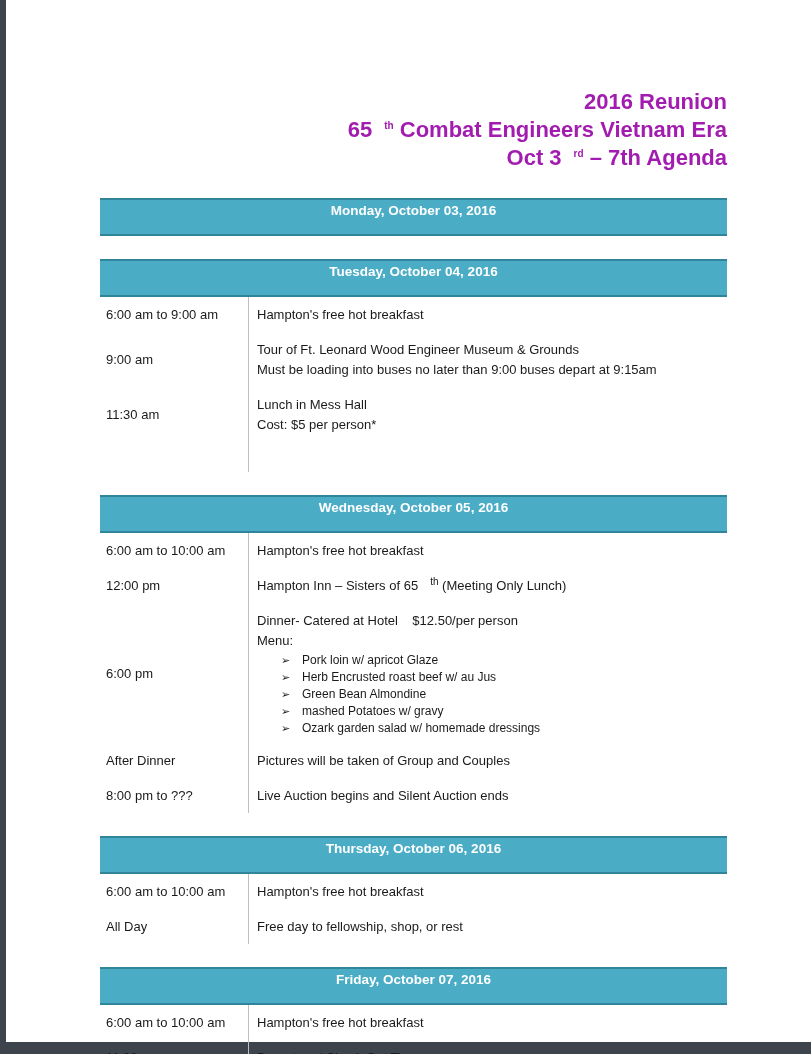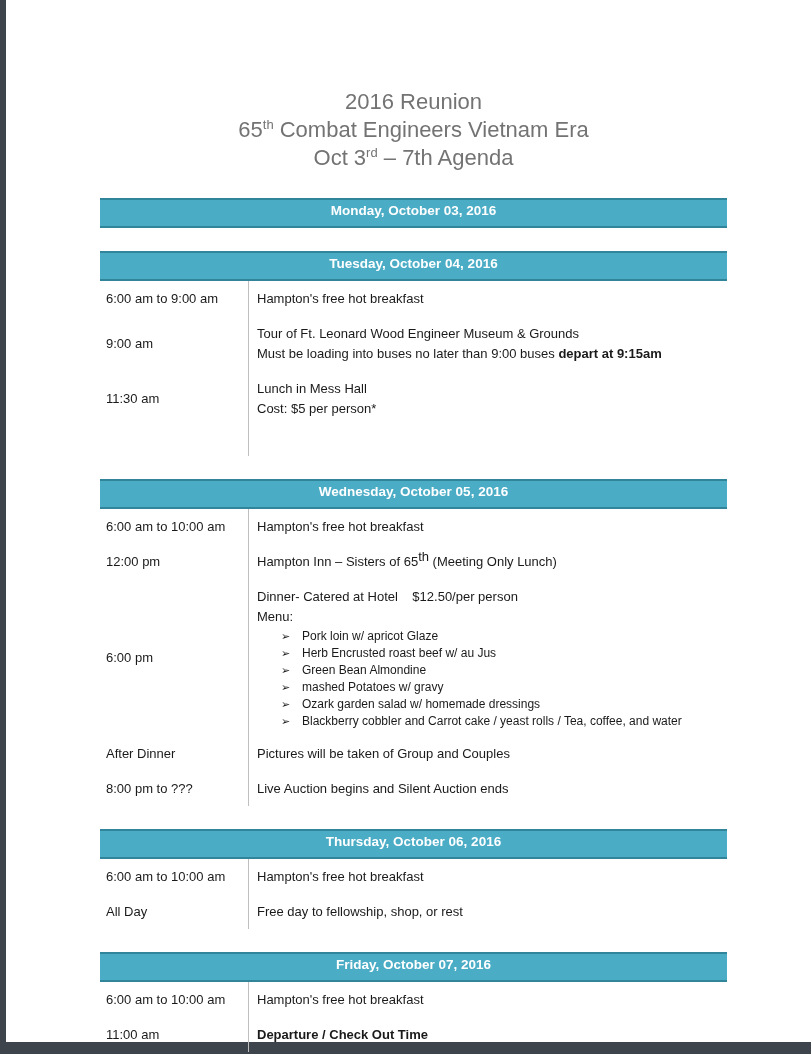--- a/index.html
+++ b/index.html
@@ -19,38 +19,38 @@
     position: absolute; left: 0; bottom: 0; width: 100%; height: 12px;
     background: var(--frame, #3E444C);
   }
   .content {
     position: absolute;
     left: 100px; top: 0;
     width: 627px;
     padding-top: 88px;
   }
   .doc-title {
-    text-align: center;
-    font-weight: normal;
+    text-align: right;
+    font-weight: bold;
     font-size: 22px;
     line-height: 28px;
-    color: #737373;
+    color: #a21caf;
     margin-bottom: 26px;
   }
   .doc-title .sup { font-size: 13px; vertical-align: super; line-height: 0; }
   .day-section { margin-bottom: 23px; }
   .day-header {
     background: var(--accent, #4BACC6);
     border-top: 2px solid var(--accent-border, #31859B);
     border-bottom: 2px solid var(--accent-border, #31859B);
     color: #ffffff;
     font-weight: bold;
     font-size: 13.5px;
     text-align: center;
-    padding: 3px 0 8px 0;
+    padding: 3px 0 16px 0;
   }
   .row { display: flex; align-items: center; }
   .time-cell {
     width: 148px;
     flex: 0 0 148px;
     padding: 6px 4px 6px 6px;
     font-size: 13px;
     align-self: stretch;
     display: flex;
     align-items: center;
@@ -67,22 +67,22 @@
     padding-left: 24px;
     font-size: 12px;
     line-height: 16px;
   }
   .bullet-glyph {
     display: inline-block;
     width: 21px;
     color: #1a1a1a;
     font-size: 11px;
   }
-  .seg.b { font-weight: bold; }
-  .seg.sup { font-size: 13px; vertical-align: super; line-height: 0; }
+  .seg.b { font-weight: normal; }
+  .seg.sup { font-size: 10px; vertical-align: super; line-height: 0; margin-left: 12px; }
   .trailing-space {
     margin-left: 148px;
     border-left: 1px solid var(--divider, #BFBFBF);
   }
 </style>
 </head>
 <body style="--accent: #4BACC6; --accent-border: #31859B; --divider: #BFBFBF; --frame: #3E444C;">
 
 <div>
   <div class="edge-left"></div>
@@ -141,21 +141,20 @@
           <div class="row">
             <div class="time-cell">6:00 pm</div>
             <div class="desc-cell">
               <div class="line"><span class="seg">Dinner- Catered at Hotel    $12.50/per person</span></div>
               <div class="line"><span class="seg">Menu:</span></div>
               <div class="line bullet"><span class="bullet-glyph">➢</span><span class="seg">Pork loin w/ apricot Glaze</span></div>
               <div class="line bullet"><span class="bullet-glyph">➢</span><span class="seg">Herb Encrusted roast beef w/ au Jus</span></div>
               <div class="line bullet"><span class="bullet-glyph">➢</span><span class="seg">Green Bean Almondine</span></div>
               <div class="line bullet"><span class="bullet-glyph">➢</span><span class="seg">mashed Potatoes w/ gravy</span></div>
               <div class="line bullet"><span class="bullet-glyph">➢</span><span class="seg">Ozark garden salad w/ homemade dressings</span></div>
-              <div class="line bullet"><span class="bullet-glyph">➢</span><span class="seg">Blackberry cobbler and Carrot cake / yeast rolls / Tea, coffee, and water</span></div>
             </div>
           </div>
           <div class="row">
             <div class="time-cell">After Dinner</div>
             <div class="desc-cell">
               <div class="line"><span class="seg">Pictures will be taken of Group and Couples</span></div>
             </div>
           </div>
           <div class="row">
             <div class="time-cell">8:00 pm to ???</div>

